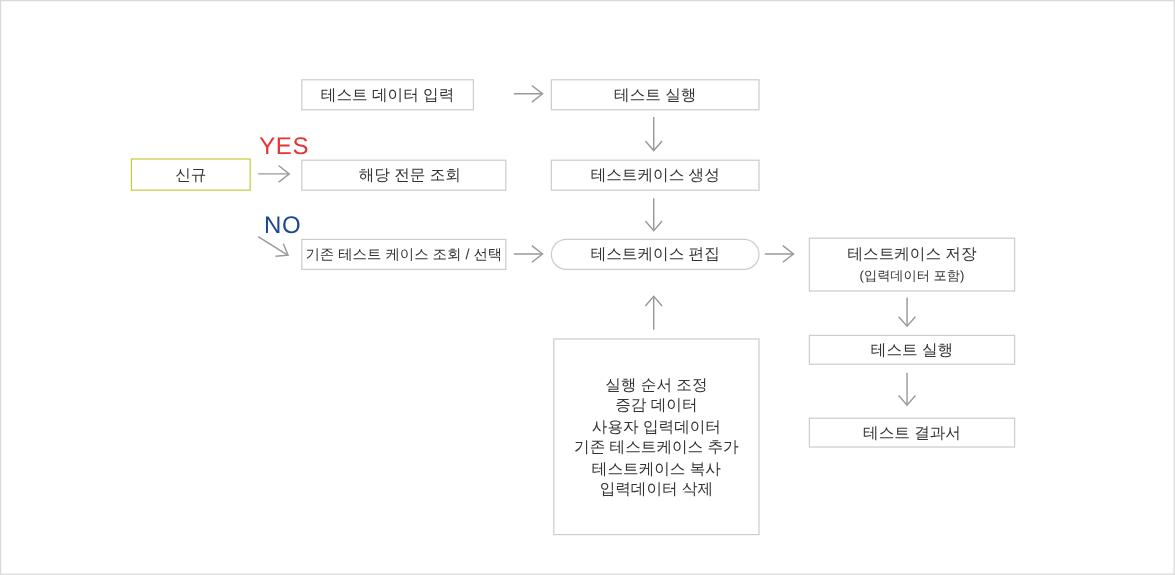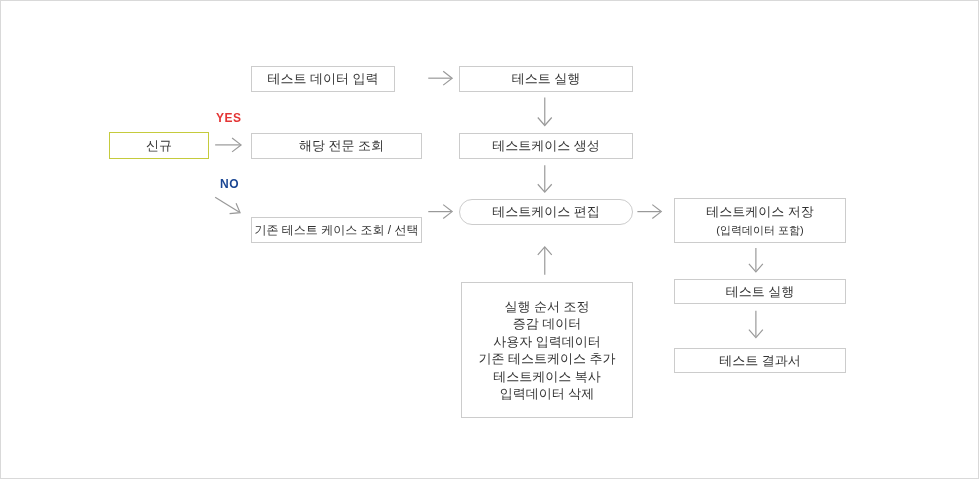--- a/index.html
+++ b/index.html
@@ -34,23 +34,22 @@
     color:var(--text);
     font-size:13px;
     text-align:center;
     line-height:1.2;
   }
   .box.start{border-color:var(--start-border);}
   .box .sublabel{font-size:11px;margin-top:5px;color:var(--text);}
   .box.small-text{font-size:12px;}
   .branch-label{
     position:absolute;
-    font-size:12px;
+    font-size:20px;
     letter-spacing:.5px;
-    font-weight:bold;
   }
   .branch-label.yes{color:var(--yes);}
   .branch-label.no{color:var(--no);}
   .options .line{display:block;font-size:13px;line-height:17.5px;}
   svg.arrows{
     position:absolute;inset:0;width:100%;height:100%;
     pointer-events:none;
   }
   svg.arrows g{stroke:var(--arrow);fill:none;stroke-width:1.2;}
 </style>
@@ -128,34 +127,34 @@
   </div>
 
   <div class="box" style="left:250px;top:132px;width:171px;height:26px;padding-left:10px;">
     <span>해당 전문 조회</span>
   </div>
 
   <div class="box" style="left:458px;top:132px;width:174px;height:26px;justify-content:center;">
     <span>테스트케이스 생성</span>
   </div>
 
-  <div class="box small-text" style="left:250px;top:216px;width:171px;height:26px;">
+  <div class="box small-text" style="left:250px;top:198px;width:171px;height:26px;">
     <span>기존 테스트 케이스 조회 / 선택</span>
   </div>
 
   <div class="box" style="left:458px;top:198px;width:174px;height:26px;border-radius:13px;">
     <span>테스트케이스 편집</span>
   </div>
 
   <div class="box" style="left:673px;top:197px;width:172px;height:45px;">
     <span>테스트케이스 저장</span>
     <span class="sublabel">(입력데이터 포함)</span>
   </div>
 
-  <div class="box options" style="left:460px;top:281px;width:172px;height:136px;">
+  <div class="box options" style="left:460px;top:281px;width:172px;height:164px;">
     <span class="line">실행 순서 조정</span>
     <span class="line">증감 데이터</span>
     <span class="line">사용자 입력데이터</span>
     <span class="line">기존 테스트케이스 추가</span>
     <span class="line">테스트케이스 복사</span>
     <span class="line">입력데이터 삭제</span>
   </div>
 
   <div class="box" style="left:673px;top:278px;width:172px;height:25px;">
     <span>테스트 실행</span>

